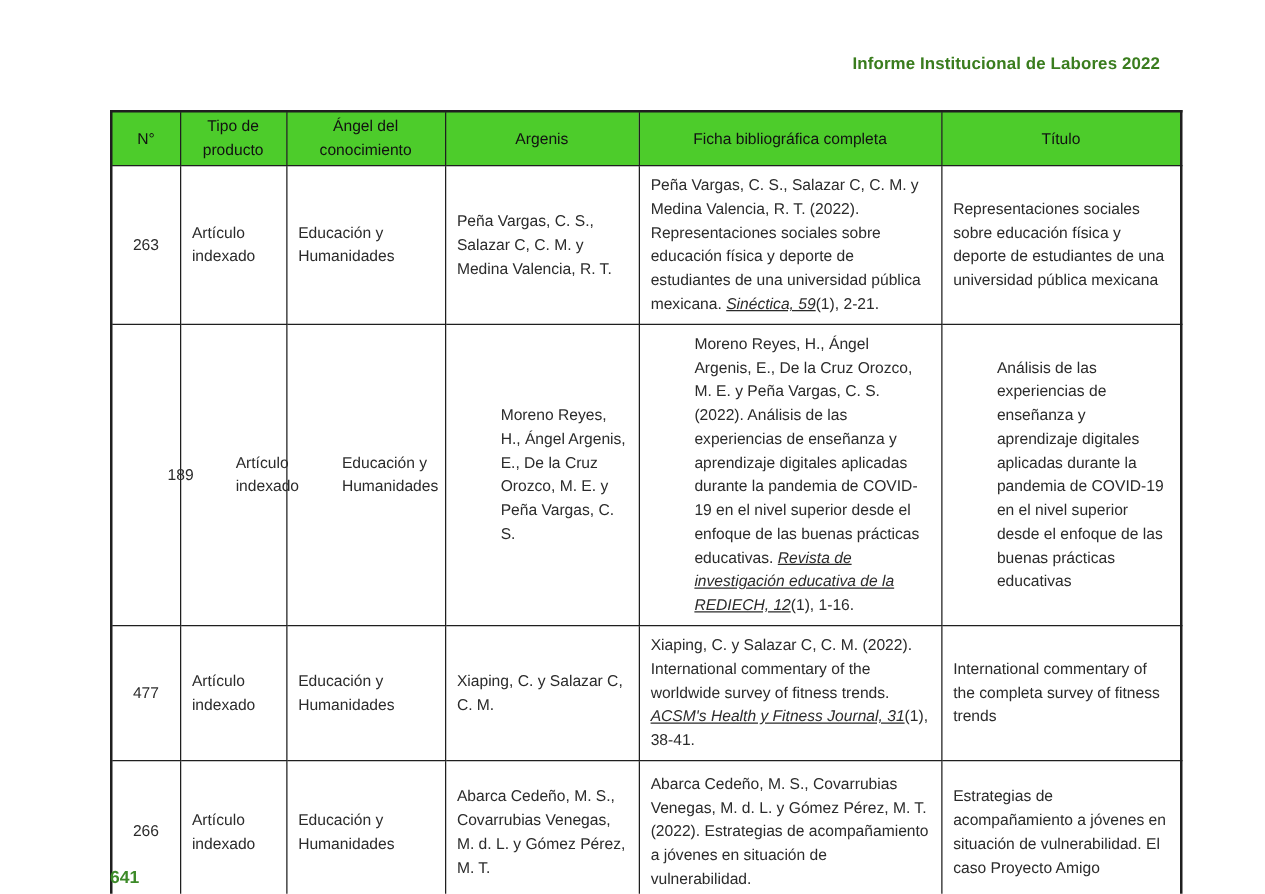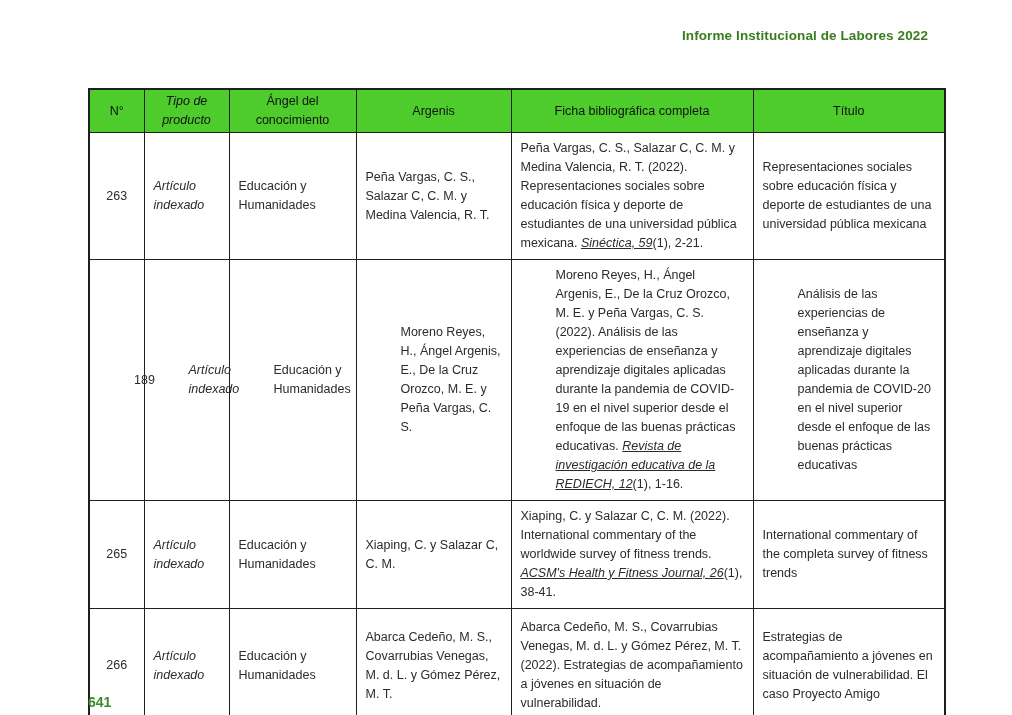--- a/index.html
+++ b/index.html
@@ -8,21 +8,21 @@
     width: 1012px; height: 715px;
     background: #ffffff;
     font-family: "Liberation Sans", sans-serif;
     color: #2b2b2b;
     overflow: hidden;
   }
   .page { width: 1012px; height: 715px; position: relative; }
 
   .page-header {
     position: absolute;
-    top: 26px; right: 84px;
+    top: 42px; right: 84px;
     text-align: right;
   }
   .report-title {
     color: #3a7d1e;
     font-size: 13.5px;
     font-weight: bold;
     letter-spacing: 0.1px;
   }
 
   table.pub-table {
@@ -43,21 +43,21 @@
     background: #4dcc2b;
     color: #111111;
     font-weight: normal;
     text-align: center;
     height: 37px;
     padding: 2px 4px;
   }
   .pub-table td { padding: 6px 9px; background: #ffffff; }
 
   .col-numero  { width: 55px; }
-  .col-tipo    { width: 85px; font-style: italic; }
+  .col-tipo    { width: 85px; }
   .col-area    { width: 127px; }
   .col-autores { width: 155px; }
   .col-ficha   { width: 242px; margin-top: 32px; }
   .col-titulo  { width: 192px; }
 
   td.col-numero { text-align: center; }
   td.col-tipo, td.col-area, td.col-autores,
   td.col-ficha, td.col-titulo { text-align: left; }
 
   tbody tr:nth-child(1) td { height: 118px; }
@@ -108,28 +108,28 @@
           <td class="col-autores">Peña Vargas, C. S., Salazar C, C. M. y Medina Valencia, R. T.</td>
           <td class="col-ficha"><span>Peña Vargas, C. S., Salazar C, C. M. y Medina Valencia, R. T. (2022). Representaciones sociales sobre educación física y deporte de estudiantes de una universidad pública mexicana. </span><span class="italic">Sinéctica, 59</span><span>(1), 2-21.</span></td>
           <td class="col-titulo">Representaciones sociales sobre educación física y deporte de estudiantes de una universidad pública mexicana</td>
         </tr>
         <tr>
           <td class="col-numero">189</td>
           <td class="col-tipo">Artículo indexado</td>
           <td class="col-area">Educación y Humanidades</td>
           <td class="col-autores">Moreno Reyes, H., Ángel Argenis, E., De la Cruz Orozco, M. E. y Peña Vargas, C. S.</td>
           <td class="col-ficha"><span>Moreno Reyes, H., Ángel Argenis, E., De la Cruz Orozco, M. E. y Peña Vargas, C. S. (2022). Análisis de las experiencias de enseñanza y aprendizaje digitales aplicadas durante la pandemia de COVID-19 en el nivel superior desde el enfoque de las buenas prácticas educativas. </span><span class="italic">Revista de investigación educativa de la REDIECH, 12</span><span>(1), 1-16.</span></td>
-          <td class="col-titulo">Análisis de las experiencias de enseñanza y aprendizaje digitales aplicadas durante la pandemia de COVID-20 en el nivel superior desde el enfoque de las buenas prácticas educativas</td>
+          <td class="col-titulo">Análisis de las experiencias de enseñanza y aprendizaje digitales aplicadas durante la pandemia de COVID-19 en el nivel superior desde el enfoque de las buenas prácticas educativas</td>
         </tr>
         <tr>
-          <td class="col-numero">265</td>
+          <td class="col-numero">477</td>
           <td class="col-tipo">Artículo indexado</td>
           <td class="col-area">Educación y Humanidades</td>
           <td class="col-autores">Xiaping, C. y Salazar C, C. M.</td>
-          <td class="col-ficha"><span>Xiaping, C. y Salazar C, C. M. (2022). International commentary of the worldwide survey of fitness trends. </span><span class="italic">ACSM's Health y Fitness Journal, 26</span><span>(1), 38-41.</span></td>
+          <td class="col-ficha"><span>Xiaping, C. y Salazar C, C. M. (2022). International commentary of the worldwide survey of fitness trends. </span><span class="italic">ACSM's Health y Fitness Journal, 31</span><span>(1), 38-41.</span></td>
           <td class="col-titulo">International commentary of the completa survey of fitness trends</td>
         </tr>
         <tr>
           <td class="col-numero">266</td>
           <td class="col-tipo">Artículo indexado</td>
           <td class="col-area">Educación y Humanidades</td>
           <td class="col-autores">Abarca Cedeño, M. S., Covarrubias Venegas, M. d. L. y Gómez Pérez, M. T.</td>
           <td class="col-ficha"><span>Abarca Cedeño, M. S., Covarrubias Venegas, M. d. L. y Gómez Pérez, M. T. (2022). Estrategias de acompañamiento a jóvenes en situación de vulnerabilidad.</span></td>
           <td class="col-titulo">Estrategias de acompañamiento a jóvenes en situación de vulnerabilidad. El caso Proyecto Amigo</td>
         </tr>

